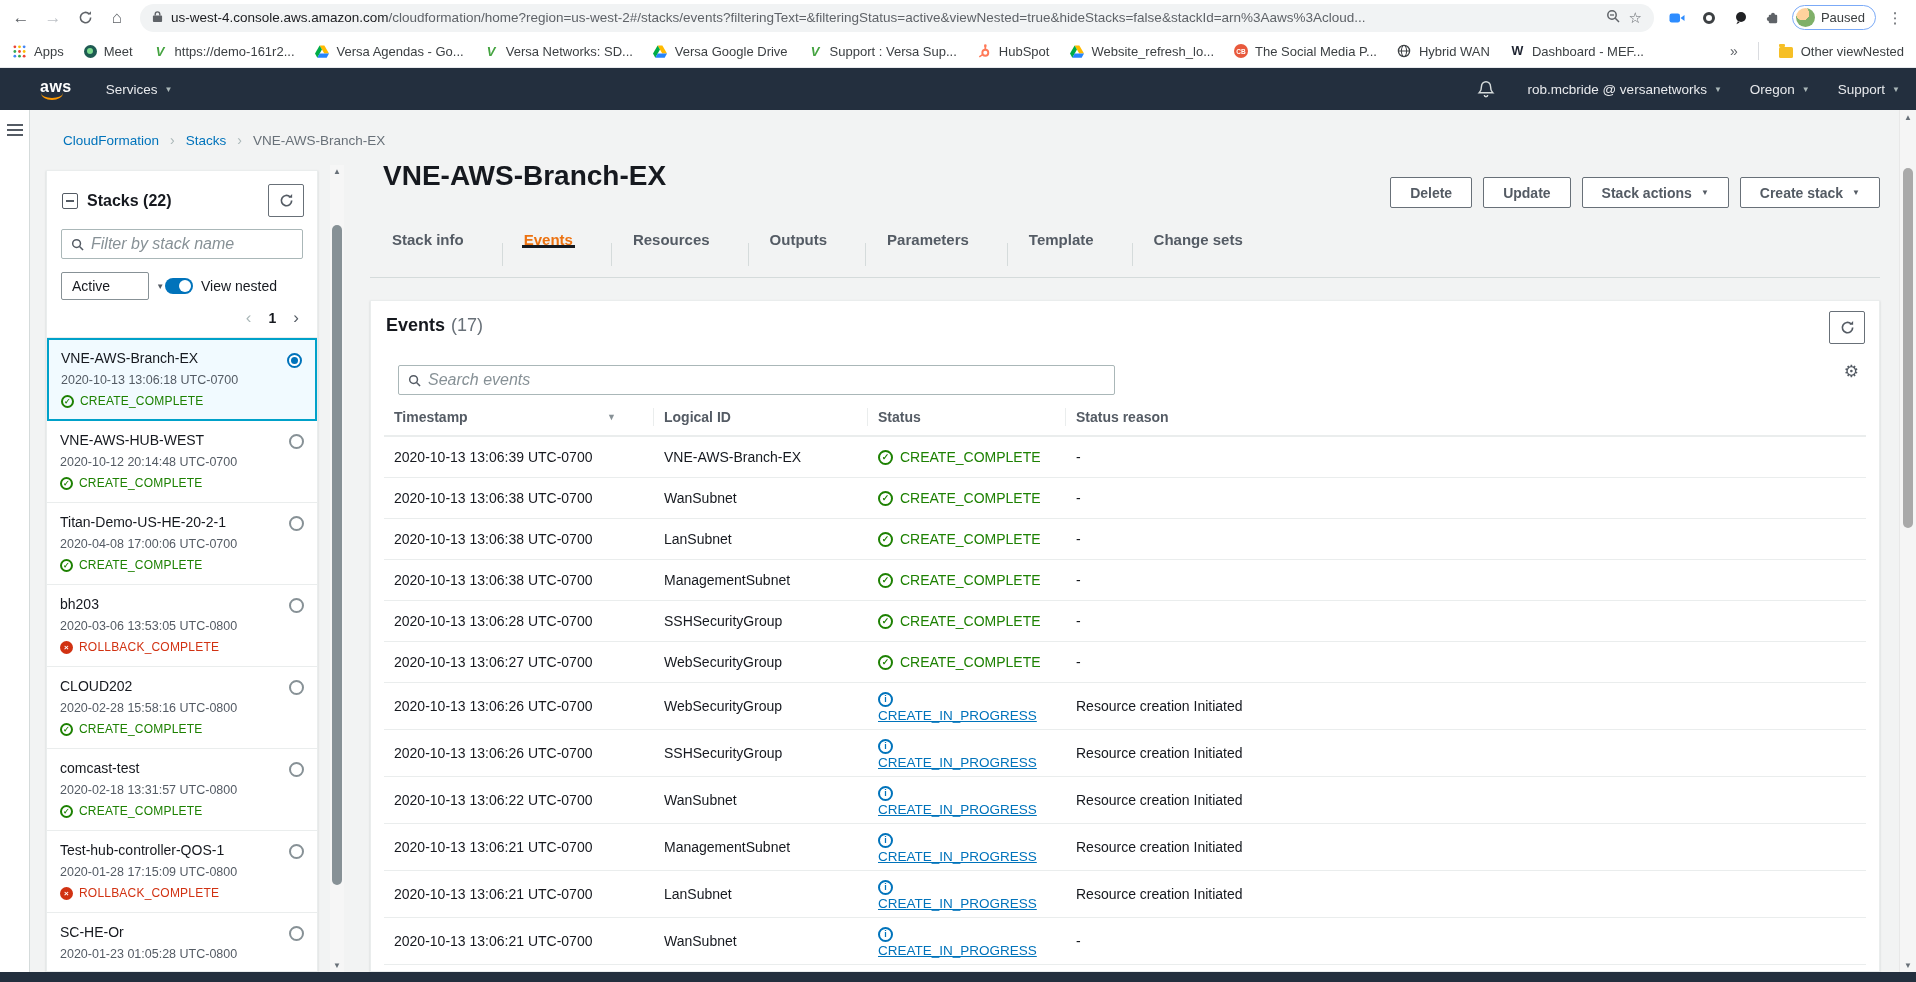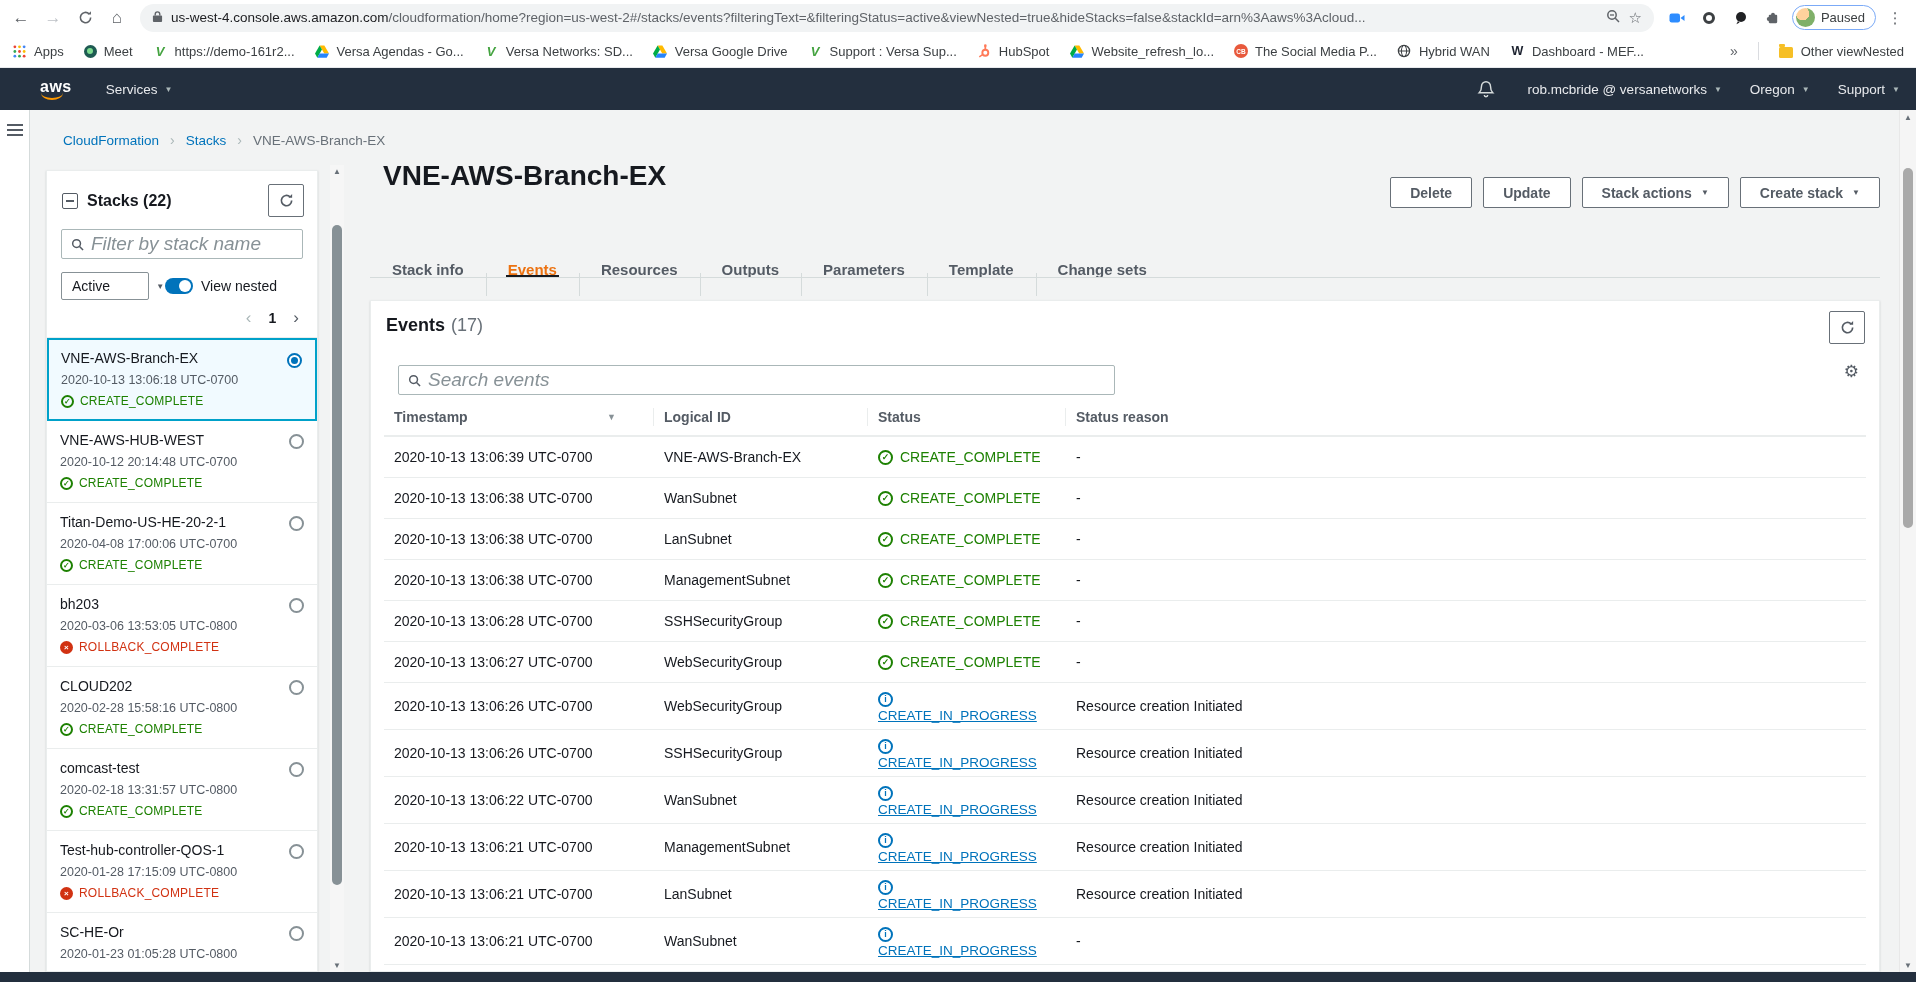--- a/index.html
+++ b/index.html
@@ -57,21 +57,21 @@
   .bc-sep { color:#aab7b8; font-size:14px; }
 
   
   .stacks-panel { position:absolute; left:46px; top:60px; width:272px; bottom:10px; background:#fff; border:1px solid #eaeded; box-shadow:0 1px 2px rgba(0,28,36,.15); overflow:hidden; }
   .panel-head { display:flex; align-items:center; padding:13px 13px 0 15px; }
   .collapse-ic { width:16px; height:16px; border:1px solid #545b64; border-radius:2px; position:relative; flex:0 0 auto; }
   .collapse-ic::after { content:""; position:absolute; left:3px; right:3px; top:6px; height:2px; background:#545b64; }
   .panel-title { font-size:16px; font-weight:bold; color:#16191f; margin-left:9px; }
   .icon-btn { margin-left:auto; width:36px; height:33px; background:#fff; border:1px solid #687078; border-radius:2px; display:flex; align-items:center; justify-content:center; }
   .search-box { margin:12px 14px 0; height:30px; border:1px solid #aab7b8; border-radius:2px; display:flex; align-items:center; padding:0 9px; gap:7px; background:#fff; }
-  .search-box input { border:none; outline:none; flex:1; font-size:19px; font-family:inherit; color:#ef4444; background:transparent; min-width:0; }
+  .search-box input { border:none; outline:none; flex:1; font-size:16px; font-family:inherit; color:#ef4444; background:transparent; min-width:0; }
   .search-box input::placeholder { color:#879196; font-style:italic; }
   .filters { display:flex; align-items:center; margin:13px 14px 0; }
   .select-box { width:88px; height:28px; border:1px solid #879196; border-radius:2px; display:flex; align-items:center; justify-content:space-between; padding:0 10px; font-size:14px; color:#16191f; background:#fff;gap:46px; }
   .select-box .caret { color:#545b64; }
   .toggle { width:28px; height:16px; border-radius:8px; background:#0073bb; position:relative; margin-left:16px; flex:0 0 auto; }
   .toggle::after { content:""; position:absolute; top:2px; right:2px; width:12px; height:12px; border-radius:50%; background:#fff; }
   .toggle-label { margin-left:8px; font-size:14px; color:#16191f; }
   .pagination { display:flex; align-items:center; justify-content:flex-end; gap:17px; margin:8px 18px 5px 0; }
   .pg-ch { color:#aab7b8; font-size:17px; }
   .pg-num { color:#16191f; font-size:14px; font-weight:bold; }
@@ -93,21 +93,21 @@
   .sb-arrow { position:absolute; left:0; right:0; text-align:center; font-size:8px; color:#687078; }
   .page-sb { position:absolute; right:0; top:0; width:17px; bottom:10px; background:#f5f5f5; border-left:1px solid #e8e8e8; }
   .page-sb .thumb { position:absolute; left:3px; right:3px; top:58px; height:360px; background:#a9a9a9; border-radius:6px; }
 
   
   .main { position:absolute; left:370px; width:1510px; top:0; bottom:10px; }
   .main-title { position:absolute; left:13px; top:50px; font-size:28px; color:#16191f; }
   .actions { position:absolute; right:0; top:67px; display:flex; gap:11px; }
   .btn { height:31px; background:#fff; border:1px solid #687078; border-radius:2px; color:#545b64; font-weight:bold; font-size:14px; font-family:inherit; padding:0 19px; display:flex; align-items:center; gap:9px; }
   .btn .caret { color:#545b64; }
-  .tabs { position:absolute; left:0; top:121px; height:47px; display:flex; align-items:flex-end; }
+  .tabs { position:absolute; left:0; top:121px; height:47px; display:flex; align-items:flex-start;gap:16px; }
   .tab { position:relative; display:flex; align-items:center; padding:0 22px; font-size:15px; font-weight:bold; color:#545b64; }
   .tab + .tab::before { content:""; position:absolute; left:0; top:12px; height:23px; width:1px; background:#d5dbdb; }
   .tab.active { color:#ec7211; }
   .tab.active::after { content:""; position:absolute; left:20px; right:20px; bottom:0; height:3px; background:#16191f; }
   .tabs-hr { position:absolute; left:0; right:0; top:167px; height:1px; background:#d5dbdb; }
 
   .events-card { position:absolute; left:0; right:0; top:190px; bottom:0; background:#fff; border:1px solid #eaeded; box-shadow:0 1px 2px rgba(0,28,36,.15); overflow:hidden; }
   .events-title-row { position:absolute; left:15px; top:14px; font-size:18px; color:#16191f; }
   .events-title-row .t { font-weight:bold; }
   .events-title-row .c { color:#687078; margin-left:6px; }

